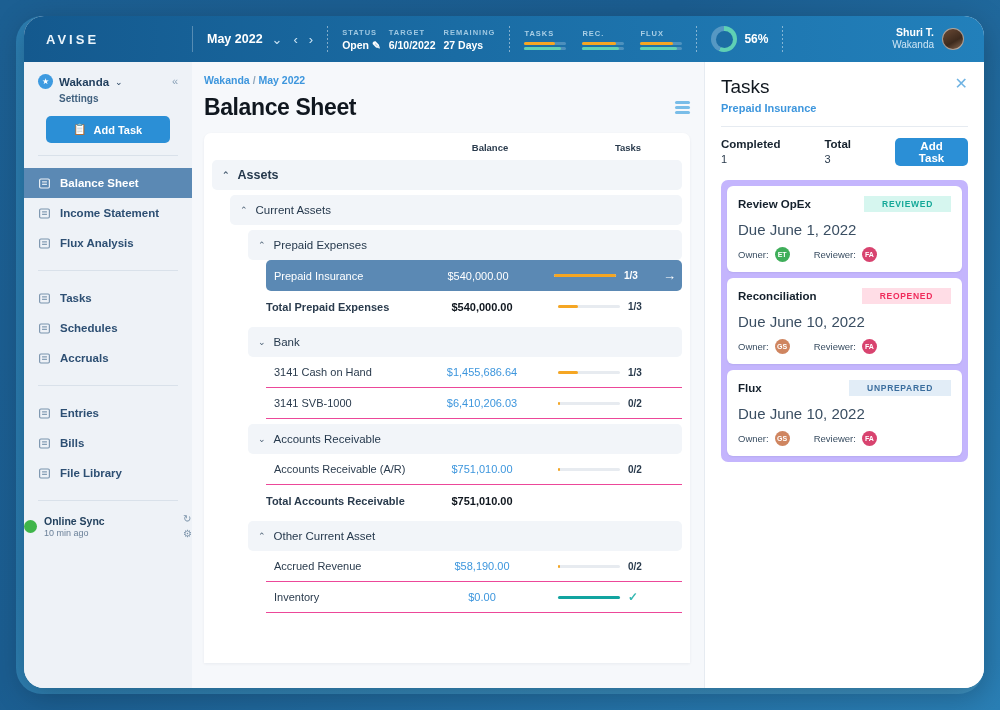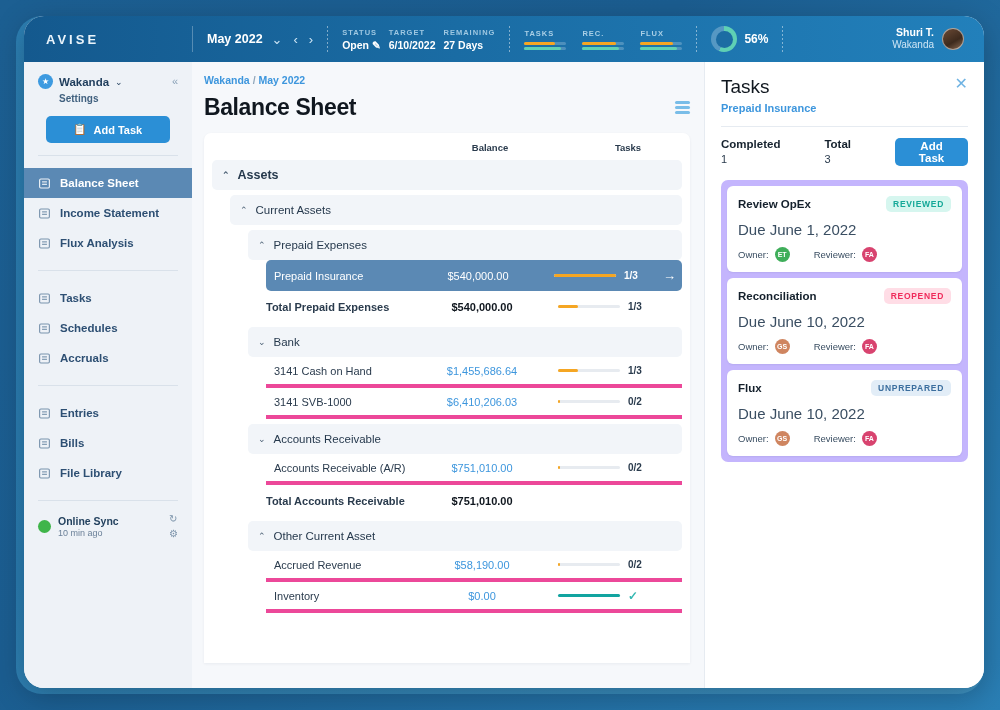--- a/index.html
+++ b/index.html
@@ -78,21 +78,21 @@
   .settings{ font-size:10px; font-weight:700; color:#41617f; margin:4px 0 0 21px;}
   .addtask{ margin:12px 8px 0 8px; background:#2b8fd6; color:#fff; border:none;
     width:calc(100% - 16px); height:27px; border-radius:5px; font-size:11px; font-weight:700;
     display:flex; align-items:center; justify-content:center; gap:6px; cursor:pointer;
     font-family:"Liberation Sans",sans-serif;}
   .sbdiv{ height:1px; background:#d9e1ea; margin:12px 14px;}
   .navitem{ display:flex; align-items:center; gap:9px; height:30px; padding-left:14px;
     font-size:11.5px; font-weight:700; color:#2d4f73; cursor:pointer;}
   .navitem.active{ background:#5b89b4; color:#fff; }
   .navicon{ width:13px; height:13px; flex:none; opacity:.9;}
-  .sync{ display:flex; align-items:center; padding:0 14px; gap:7px; margin-top:2px;}
+  .sync{ display:flex; align-items:center; padding:0 0; gap:7px; margin-top:2px;}
   .syncdot{ width:13px; height:13px; border-radius:50%; background:#3fb54a;}
   .syncname{ font-size:10.5px; font-weight:700; color:#24425f;}
   .syncago{ font-size:9px; color:#6b8199; margin-top:1px;}
   .syncacts{ margin-left:auto; display:flex; flex-direction:column; gap:4px; color:#7b93aa; font-size:10px;}
   
   .main{ flex:1; background:#f6f8fb; padding:12px 14px 0 12px; overflow:hidden; position:relative;}
   .crumb{ font-size:10.5px; font-weight:700; color:#3d96dd; }
   .crumb .sl{ color:#8fa6ba; }
   .titlerow{ display:flex; align-items:center; margin-top:8px;}
   h1{ font-size:23px; color:#10171f; letter-spacing:-.4px;}
@@ -104,21 +104,21 @@
   .c-name{ flex:1; }
   .c-bal{ width:140px; text-align:center;}
   .c-task{ width:130px; text-align:center; padding-left:6px;}
   .grp{ display:flex; align-items:center; height:30px; background:#f2f5f9; border-radius:5px;
     font-size:11.5px; color:#26394d; cursor:pointer;}
   .grp.lvl0{ margin:0 8px; font-weight:700; font-size:12.5px; padding-left:10px;}
   .grp.lvl1{ margin:5px 8px 0 26px; padding-left:10px;}
   .grp.lvl2{ margin:5px 8px 0 44px; padding-left:10px;}
   .grp .ar{ font-size:9px; margin-right:8px; color:#4c6075;}
   .row{ display:flex; align-items:center; height:31px; margin:0 8px 0 62px;
-    border-bottom:4px solid #ec4899; font-size:11px; color:#2a3b4d; cursor:pointer;}
+    border-bottom:1px solid #ec4899; font-size:11px; color:#2a3b4d; cursor:pointer;}
   .row.sel{ background:#5b89b4; color:#fff; border-radius:5px; border-bottom:none;
     margin-left:62px; padding-right:4px;}
   .row.total{ font-weight:700; margin-left:54px; border-bottom:none;}
   .r-name{ flex:1; padding-left:8px; }
   .r-bal{ width:140px; text-align:center; color:#3d96dd;}
   .row.total .r-bal, .row.sel .r-bal{ color:inherit; }
   .row.total .r-bal{ color:#10171f;}
   .r-task{ width:130px; display:flex; align-items:center; gap:8px; padding-left:6px;}
   .pbar{ flex:1; height:3px; border-radius:2px; background:#e7ebf0; position:relative; max-width:62px;}
   .row.sel .pbar{ background:#eef3f8;}
@@ -142,21 +142,21 @@
   .tp-add{ margin-left:auto; background:#2b8fd6; color:#fff; border:none; height:28px;
     padding:0 14px; border-radius:5px; font-size:11.5px; font-weight:700; cursor:pointer;
     font-family:"Liberation Sans",sans-serif;}
   .tcards{ margin-top:14px; background:#c4b5fd; border-radius:7px; padding:6px;}
   .tcard{ background:#fff; border-radius:6px; padding:10px 11px; margin-bottom:6px;
     box-shadow:0 1px 2px rgba(20,50,90,.07);}
   .tcard:last-child{ margin-bottom:0;}
   .tc-top{ display:flex; align-items:center;}
   .tc-name{ font-size:11.5px; font-weight:700; color:#14202c;}
   .badge{ margin-left:auto; font-size:8.5px; font-weight:700; letter-spacing:.7px;
-    padding:3px 7px; border-radius:5px;}
+    padding:3px 18px; border-radius:0;}
   .tc-due{ font-size:15px; color:#3a4e62; margin-top:9px;}
   .tc-ppl{ display:flex; align-items:center; gap:6px; margin-top:9px; font-size:9.5px; color:#3a4e62;}
   .av{ width:15px; height:15px; border-radius:50%; color:#fff; font-size:7px; font-weight:700;
     display:flex; align-items:center; justify-content:center;}
   .gap{ width:12px;}
 </style>
 </head>
 <body>
 
 <div class="frame-outer"></div>

